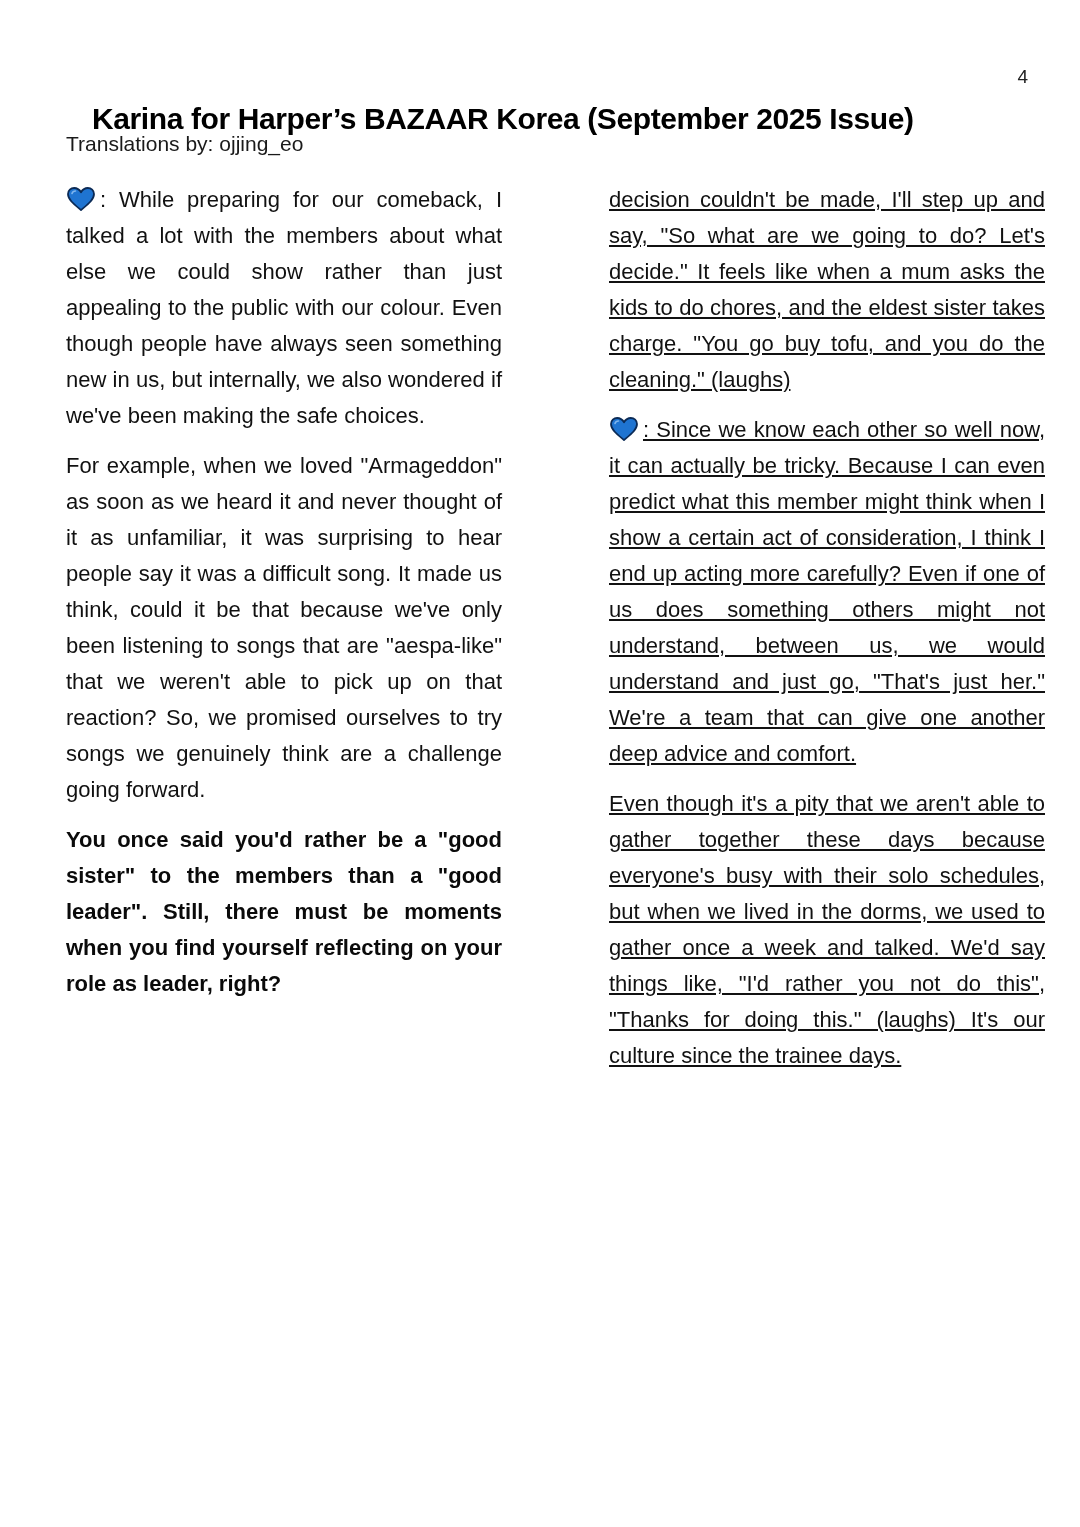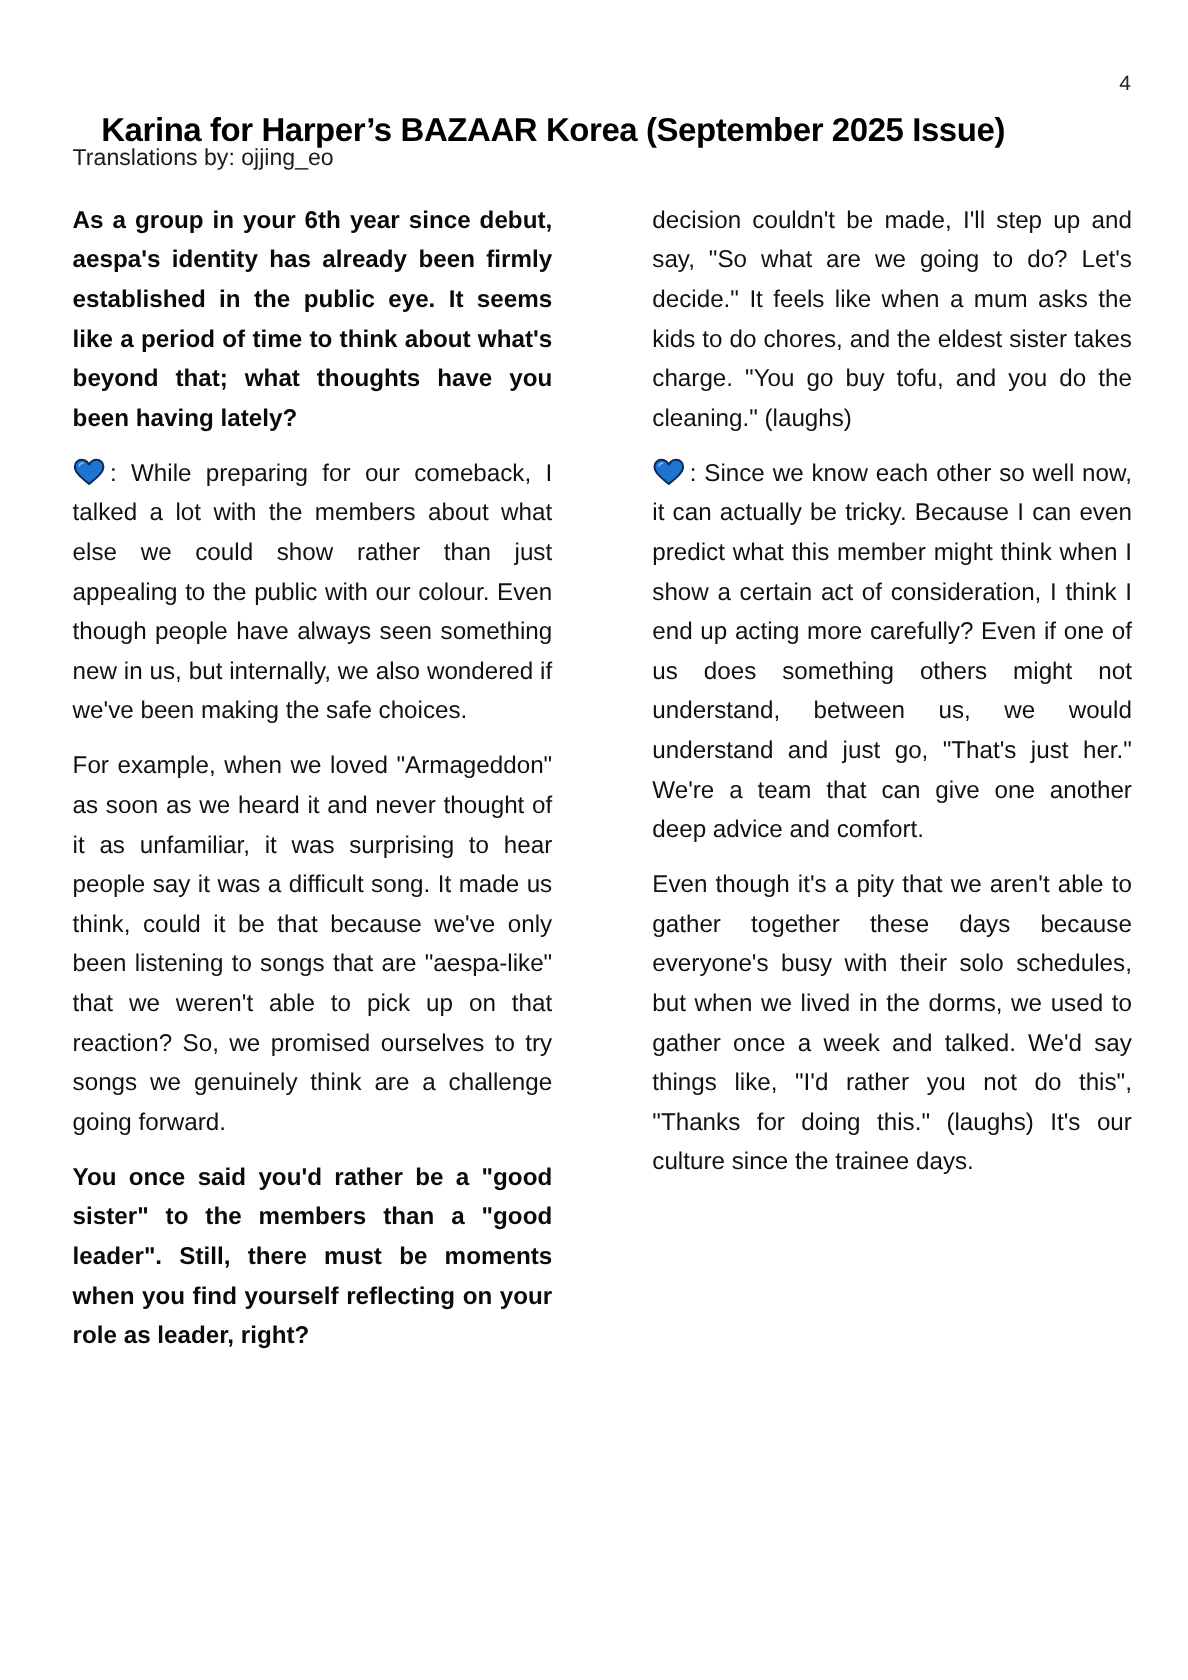--- a/index.html
+++ b/index.html
@@ -41,21 +41,21 @@
     }
     .col {
       position: absolute;
       top: 182px;
       width: 436px;
       font-size: 22px;
       line-height: 36px;
       text-align: justify;
     }
     .col-left { left: 66px; }
-    .col-right { left: 593px; }
+    .col-right { left: 609px; text-decoration: underline; }
     .para {
       margin: 0 0 14px 0;
     }
     .para.q {
       font-weight: bold;
       color: #0a0a0a;
     }
     .heart {
       display: inline-block;
       width: 30px;
@@ -67,21 +67,20 @@
     .col-left .para { }
   </style>
 </head>
 <body>
 
 <div class="page-number">4</div>
 <h1 class="title">Karina for Harper’s BAZAAR Korea (September 2025 Issue)</h1>
 <div class="subtitle">Translations by: ojjing_eo</div>
 
 <div class="col col-left">
-  <p class="para q">As a group in your 6th year since debut, aespa's identity has already been firmly established in the public eye. It seems like a period of time to think about what's beyond that; what thoughts have you been having lately?</p>
 
   <p class="para"><span class="heart"><svg viewBox="0 0 30 26">
           <path d="M15 24 C9 19 2 14 2 8 C2 4.5 4.8 2 8.2 2 C11 2 13.5 3.8 15 6.2 C16.5 3.8 19 2 21.8 2 C25.2 2 28 4.5 28 8 C28 14 21 19 15 24 Z" fill="#1f74d1" stroke="#0b2a55" stroke-width="1.8" stroke-linejoin="round"></path>
           <path d="M6 7.5 C6.5 5.8 8 5 9.5 5" stroke="#7fb6ee" stroke-width="1.6" fill="none" stroke-linecap="round"></path>
         </svg></span><span>: While preparing for our comeback, I talked a lot with the members about what else we could show rather than just appealing to the public with our colour. Even though people have always seen something new in us, but internally, we also wondered if we've been making the safe choices.</span></p>
 
   <p class="para">For example, when we loved "Armageddon" as soon as we heard it and never thought of it as unfamiliar, it was surprising to hear people say it was a difficult song. It made us think, could it be that because we've only been listening to songs that are "aespa-like" that we weren't able to pick up on that reaction? So, we promised ourselves to try songs we genuinely think are a challenge going forward.</p>
 
   <p class="para q">You once said you'd rather be a "good sister" to the members than a "good leader". Still, there must be moments when you find yourself reflecting on your role as leader, right?</p>
 

